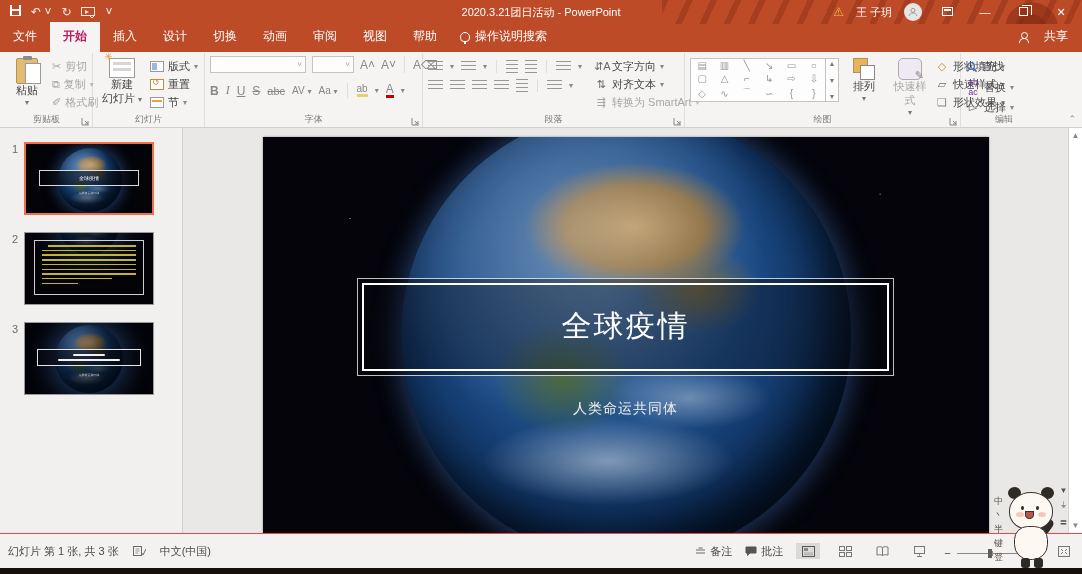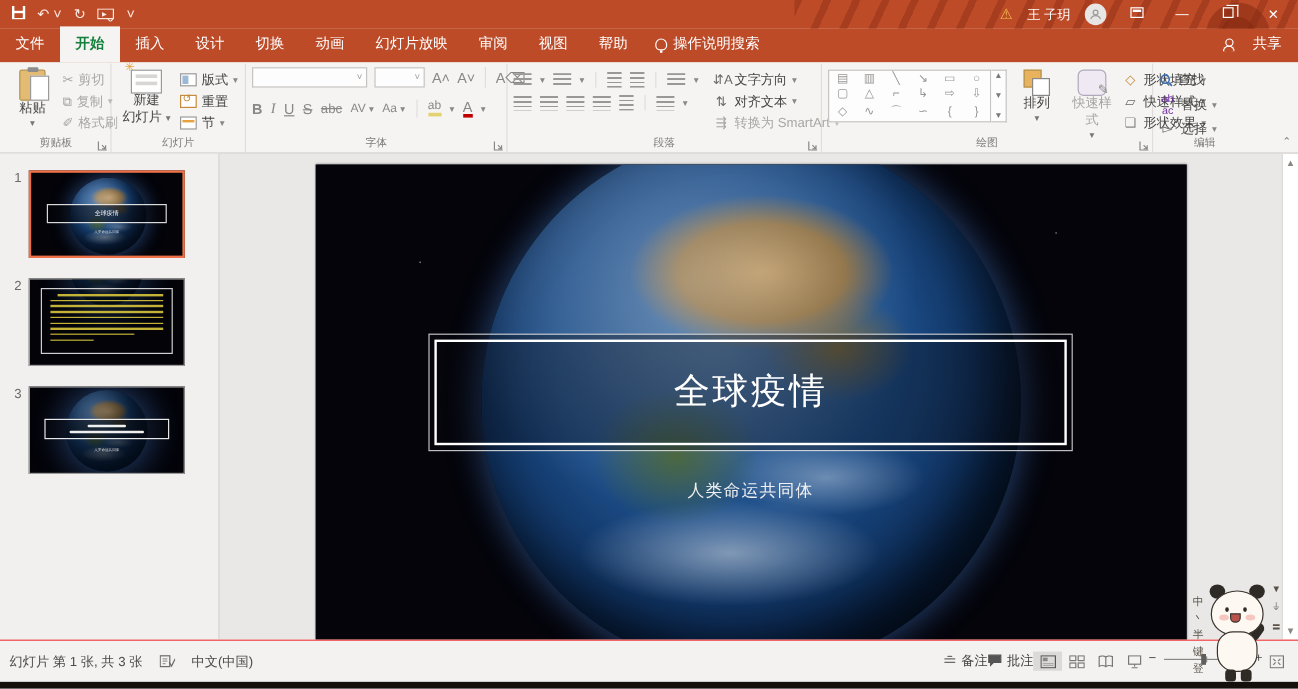--- a/index.html
+++ b/index.html
@@ -27,21 +27,21 @@
     align-items:center; justify-content:center; font-size:11px; }
   .winbtn { width:26px; text-align:center; font-size:11px; color:#fff; }
   .restore-ic { display:inline-block; width:9px; height:9px; border:1px solid #fff; position:relative; }
   .restore-ic::before { content:""; position:absolute; left:2px; top:-3px; width:9px; height:9px; border:1px solid #fff; border-left:none; border-bottom:none; }
   .ribdisp-ic { display:inline-block; width:11px; height:9px; border:1px solid #fff; position:relative; }
   .ribdisp-ic::before { content:""; position:absolute; left:1px; top:1px; width:7px; height:2px; background:#fff; }
 
   
   .tabrow { height:28px; background:#be4b28; display:flex; align-items:flex-end; color:#fff; flex:0 0 auto; position:relative; }
   .tab { padding:6px 13px 7px; font-size:12px; cursor:default; white-space:nowrap; }
-  .tab.active { background:#f5f4f2; color:#15803d; font-weight:bold; }
+  .tab.active { background:#f5f4f2; color:#be185d; font-weight:bold; }
   .tellme { display:flex; align-items:center; gap:5px; padding:6px 10px 7px; font-size:12px; }
   .bulb { width:10px; height:10px; border:1px solid #fff; border-radius:50% 50% 40% 40%; position:relative; display:inline-block; }
   .bulb::after { content:""; position:absolute; left:3px; bottom:-3px; width:2px; height:2px; background:#fff; }
   .share { margin-left:auto; display:flex; align-items:center; gap:16px; padding:6px 14px 7px; font-size:12px; }
   .person-ic { display:inline-block; width:9px; height:9px; position:relative; }
   .person-ic::before { content:""; position:absolute; left:2px; top:0; width:5px; height:5px; border:1px solid #fff; border-radius:50%; }
   .person-ic::after { content:""; position:absolute; left:0; bottom:-2px; width:8px; height:4px; border:1px solid #fff; border-bottom:none; border-radius:5px 5px 0 0; }
 
   
   .ribbon { height:76px; background:#f5f4f2; border-bottom:1px solid #d2d0ce; display:flex; flex:0 0 auto; padding:1px 0 0 1px; position:relative; }
@@ -145,21 +145,21 @@
   .slide-title { color:#fff; font-size:30px; letter-spacing:2px; }
   .slide-sub { position:absolute; left:0; right:0; top:64.5%; text-align:center; color:#f0f0f0; font-size:14px; letter-spacing:1px; }
 
   .vscroll { width:14px; background:#fff; border-left:1px solid #d6d4d2; display:flex; flex-direction:column;
     align-items:center; justify-content:space-between; padding:3px 0; color:#8a8886; font-size:8px; flex:0 0 auto; }
 
   
   .statusbar { height:18px; background:#f3f2f1; border-top:1px solid #ef4444; display:flex; align-items:center;
     font-size:11px; color:#4a4a4a; padding:17px 6px; flex:0 0 auto; position:relative; }
   .statusbar .lft { display:flex; align-items:center; gap:14px; padding-left:2px; }
-  .statusbar .rgt { margin-left:auto; display:flex; align-items:flex-start; }
+  .statusbar .rgt { margin-left:auto; display:flex; align-items:flex-end; gap:13px; }
   .viewbtn { width:24px; height:16px; display:flex; align-items:center; justify-content:center; }
   .viewbtn.sel { background:#dcdad8; }
   .zoomline { display:flex; align-items:center; gap:6px; }
   .ztrack { width:70px; height:1px; background:#8a8886; position:relative; }
   .zthumb { position:absolute; left:45%; top:-4px; width:4px; height:9px; background:#605e5c; }
   .zmark { position:absolute; left:50%; top:-2px; width:1px; height:5px; background:#8a8886; }
 
   .bottomstrip { height:6px; background:#15100c; flex:0 0 auto; }
 
   
@@ -197,20 +197,21 @@
       <span class="qbtn">↻</span>
       <span class="qbtn">
         <svg class="ic" width="14" height="11" viewBox="0 0 14 11">
             <rect x="0.5" y="0.5" width="13" height="8" fill="none" stroke="#fde9e2"></rect>
             <path d="M4 3l4 2-4 2z" fill="#fde9e2"></path>
             <path d="M9 9l2 2 2-2" fill="none" stroke="#fde9e2"></path>
           </svg>
       </span>
       <span class="qbtn">˅</span>
     </div>
+    <div class="tb-title">2020.3.21团日活动 - PowerPoint</div>
     <div class="tb-right">
       <span class="warn">⚠</span>
       <span>王 子玥</span>
       <span class="avatar">
         <svg class="ic" width="10" height="10" viewBox="0 0 10 10">
             <circle cx="5" cy="3.4" r="2" fill="none" stroke="#9b9b9b"></circle>
             <path d="M1 9c.6-2.2 2.2-3 4-3s3.4.8 4 3" fill="none" stroke="#9b9b9b"></path>
           </svg>
       </span>
       <span class="winbtn"><span class="ribdisp-ic"></span></span>
@@ -220,21 +221,20 @@
     </div>
   </div>
 
   <div class="tabrow">
     <span class="tab">文件</span>
     <span class="tab active">开始</span>
     <span class="tab">插入</span>
     <span class="tab">设计</span>
     <span class="tab">切换</span>
     <span class="tab">动画</span>
-    <span class="tab">幻灯片放映</span>
     <span class="tab">审阅</span>
     <span class="tab">视图</span>
     <span class="tab">帮助</span>
     <span class="tellme">
       <span class="bulb"></span>
       <span>操作说明搜索</span>
     </span>
     <span class="share">
       <span class="person-ic"></span>
       <span>共享</span>

